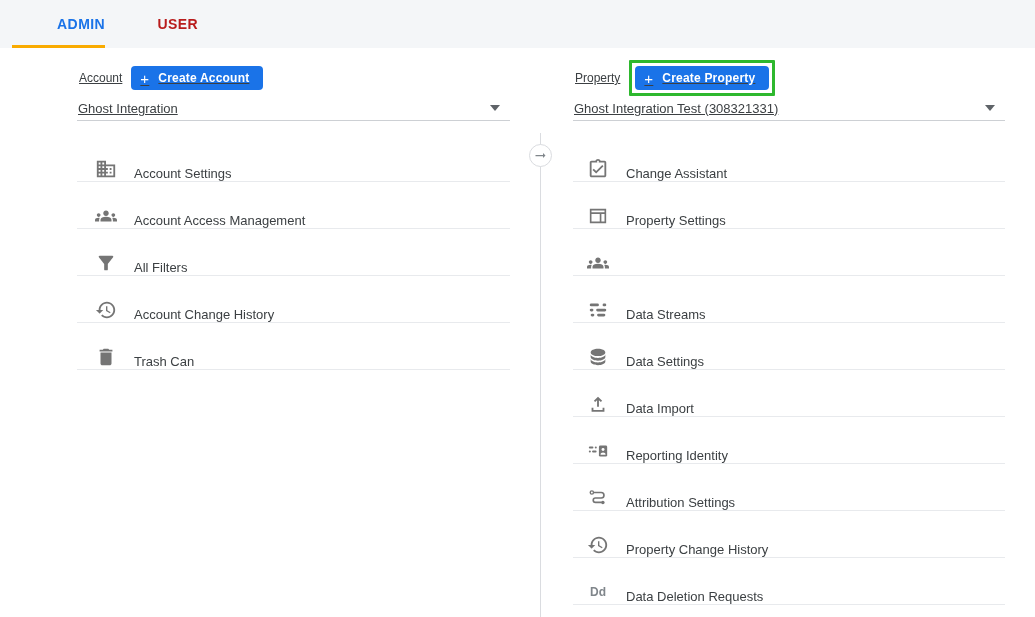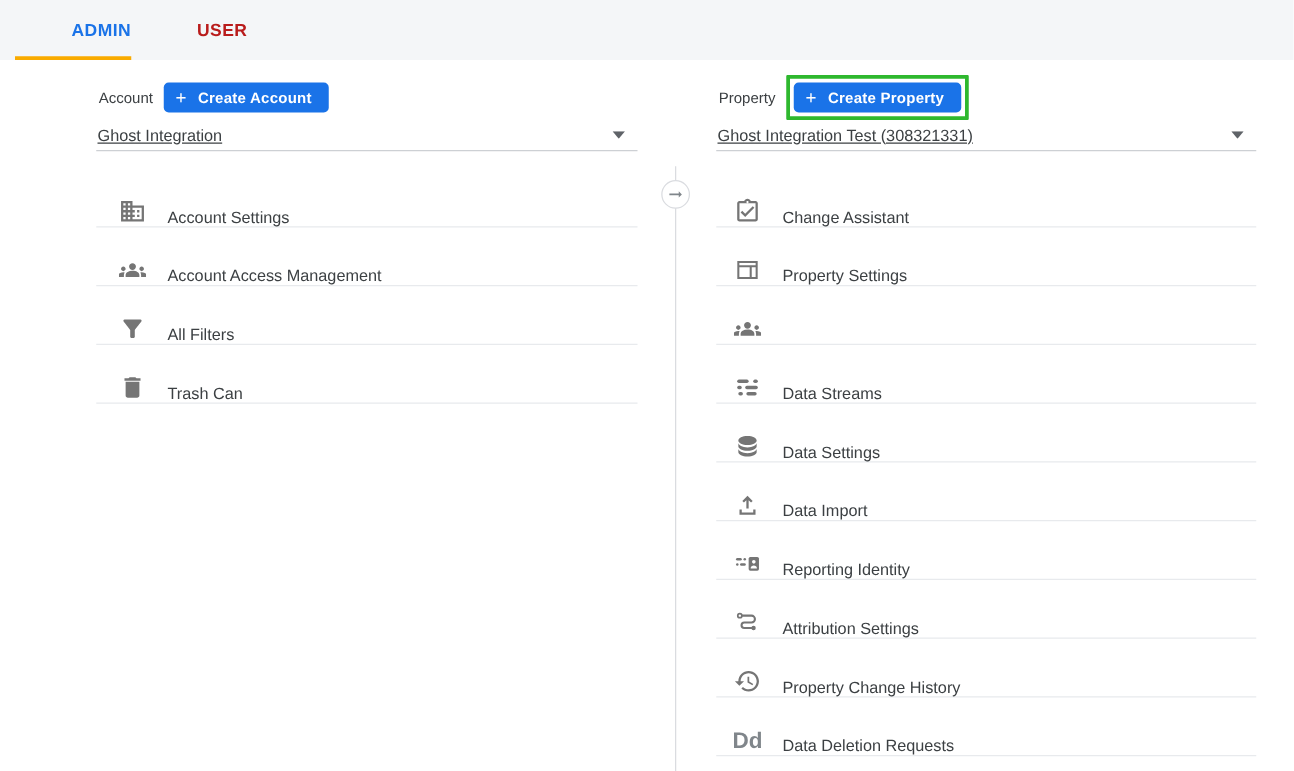--- a/index.html
+++ b/index.html
@@ -16,21 +16,21 @@
   .tab { width:93px; height:100%; display:flex; align-items:center; justify-content:flex-end;
     font-size:14px; font-weight:700; letter-spacing:.4px; cursor:pointer; position:relative; }
   .tab.active { color:var(--accent-blue); }
   .tab.inactive { color:#b91c1c; }
   .tab-underline { position:absolute; bottom:0; left:0; width:100%; height:3px;
     background:var(--accent-orange); }
   
   .panel { position:absolute; top:60px; }
   .panel-left  { left:77px;  width:433px; }
   .panel-right { left:573px; width:432px; }
-  .panel-header { height:36px; display:flex; align-items:center; }
+  .panel-header { height:36px; display:flex; align-items:center;text-decoration:underline; }
   .panel-label { font-size:12px; color:#3c4043; margin-right:9px; padding-left:2px; }
   .create-btn { display:inline-flex; align-items:center; height:24px;
     background:var(--accent-blue); color:#fff; border:none; border-radius:4px;
     padding:0 14px 0 9px; font-size:12px; font-weight:700; letter-spacing:.2px;
     font-family:inherit; cursor:pointer; }
   .plus { font-size:15px; font-weight:400; margin-right:9px; line-height:1; }
   .green-box { border:3px solid var(--annotation-green); padding:3px; border-radius:1px;
     display:inline-flex; }
   .selector { height:25px; margin-top:0; display:flex; align-items:center;
     justify-content:space-between; border-bottom:1px solid #cdd0d4; cursor:pointer; }
@@ -38,21 +38,21 @@
   .caret { width:10px; height:6px; margin-right:10px; }
   .caret path { fill:#5f6368; }
   
   .menu { list-style:none; margin-top:14px; }
   .menu-item { height:47px; display:flex; align-items:flex-end;
     border-bottom:1px solid #e8eaed; cursor:pointer; }
   .menu-icon { width:24px; height:24px; margin-left:17px; display:flex;
     align-items:center; justify-content:center; flex:0 0 auto; }
   .panel-right .menu-icon { margin-left:13px; }
   .menu-icon svg { width:22px; height:22px; fill:#757575; }
-  .menu-icon.dd-text { font-size:18px; font-weight:700; color:#80868b; letter-spacing:0; }
+  .menu-icon.dd-text { font-size:12px; font-weight:700; color:#80868b; letter-spacing:0; }
   .menu-label { font-size:13px; color:#3c4043; margin-left:16px; }
   
   .vline { position:absolute; left:540px; top:133px; bottom:0; width:1px; background:#dadce0; }
   .arrow-circle { position:absolute; left:529px; top:144px; width:23px; height:23px;
     border-radius:50%; background:#fff; border:1px solid #dadce0; display:flex;
     align-items:center; justify-content:center; cursor:pointer; }
   .arrow-circle svg { width:15px; height:15px; fill:#80868b; }
   .hidden-defs { position:absolute; width:0; height:0; overflow:hidden; }
 </style>
 </head>
@@ -164,20 +164,28 @@
     <span class="menu-icon">
           <svg viewBox="0 0 24 24">
             <use href="#filter-icon" xlink:href="#filter-icon"></use>
           </svg>
         </span>
     <span class="menu-label">All Filters</span>
   </li>
       <li class="menu-item">
     <span class="menu-icon">
           <svg viewBox="0 0 24 24">
+            <use href="#history-icon" xlink:href="#history-icon"></use>
+          </svg>
+        </span>
+    <span class="menu-label">Account Change History</span>
+  </li>
+      <li class="menu-item">
+    <span class="menu-icon">
+          <svg viewBox="0 0 24 24">
             <use href="#trash-icon" xlink:href="#trash-icon"></use>
           </svg>
         </span>
     <span class="menu-label">Trash Can</span>
   </li>
     </ul>
 </div>
 
 <div class="vline"></div>
 <div class="arrow-circle">

